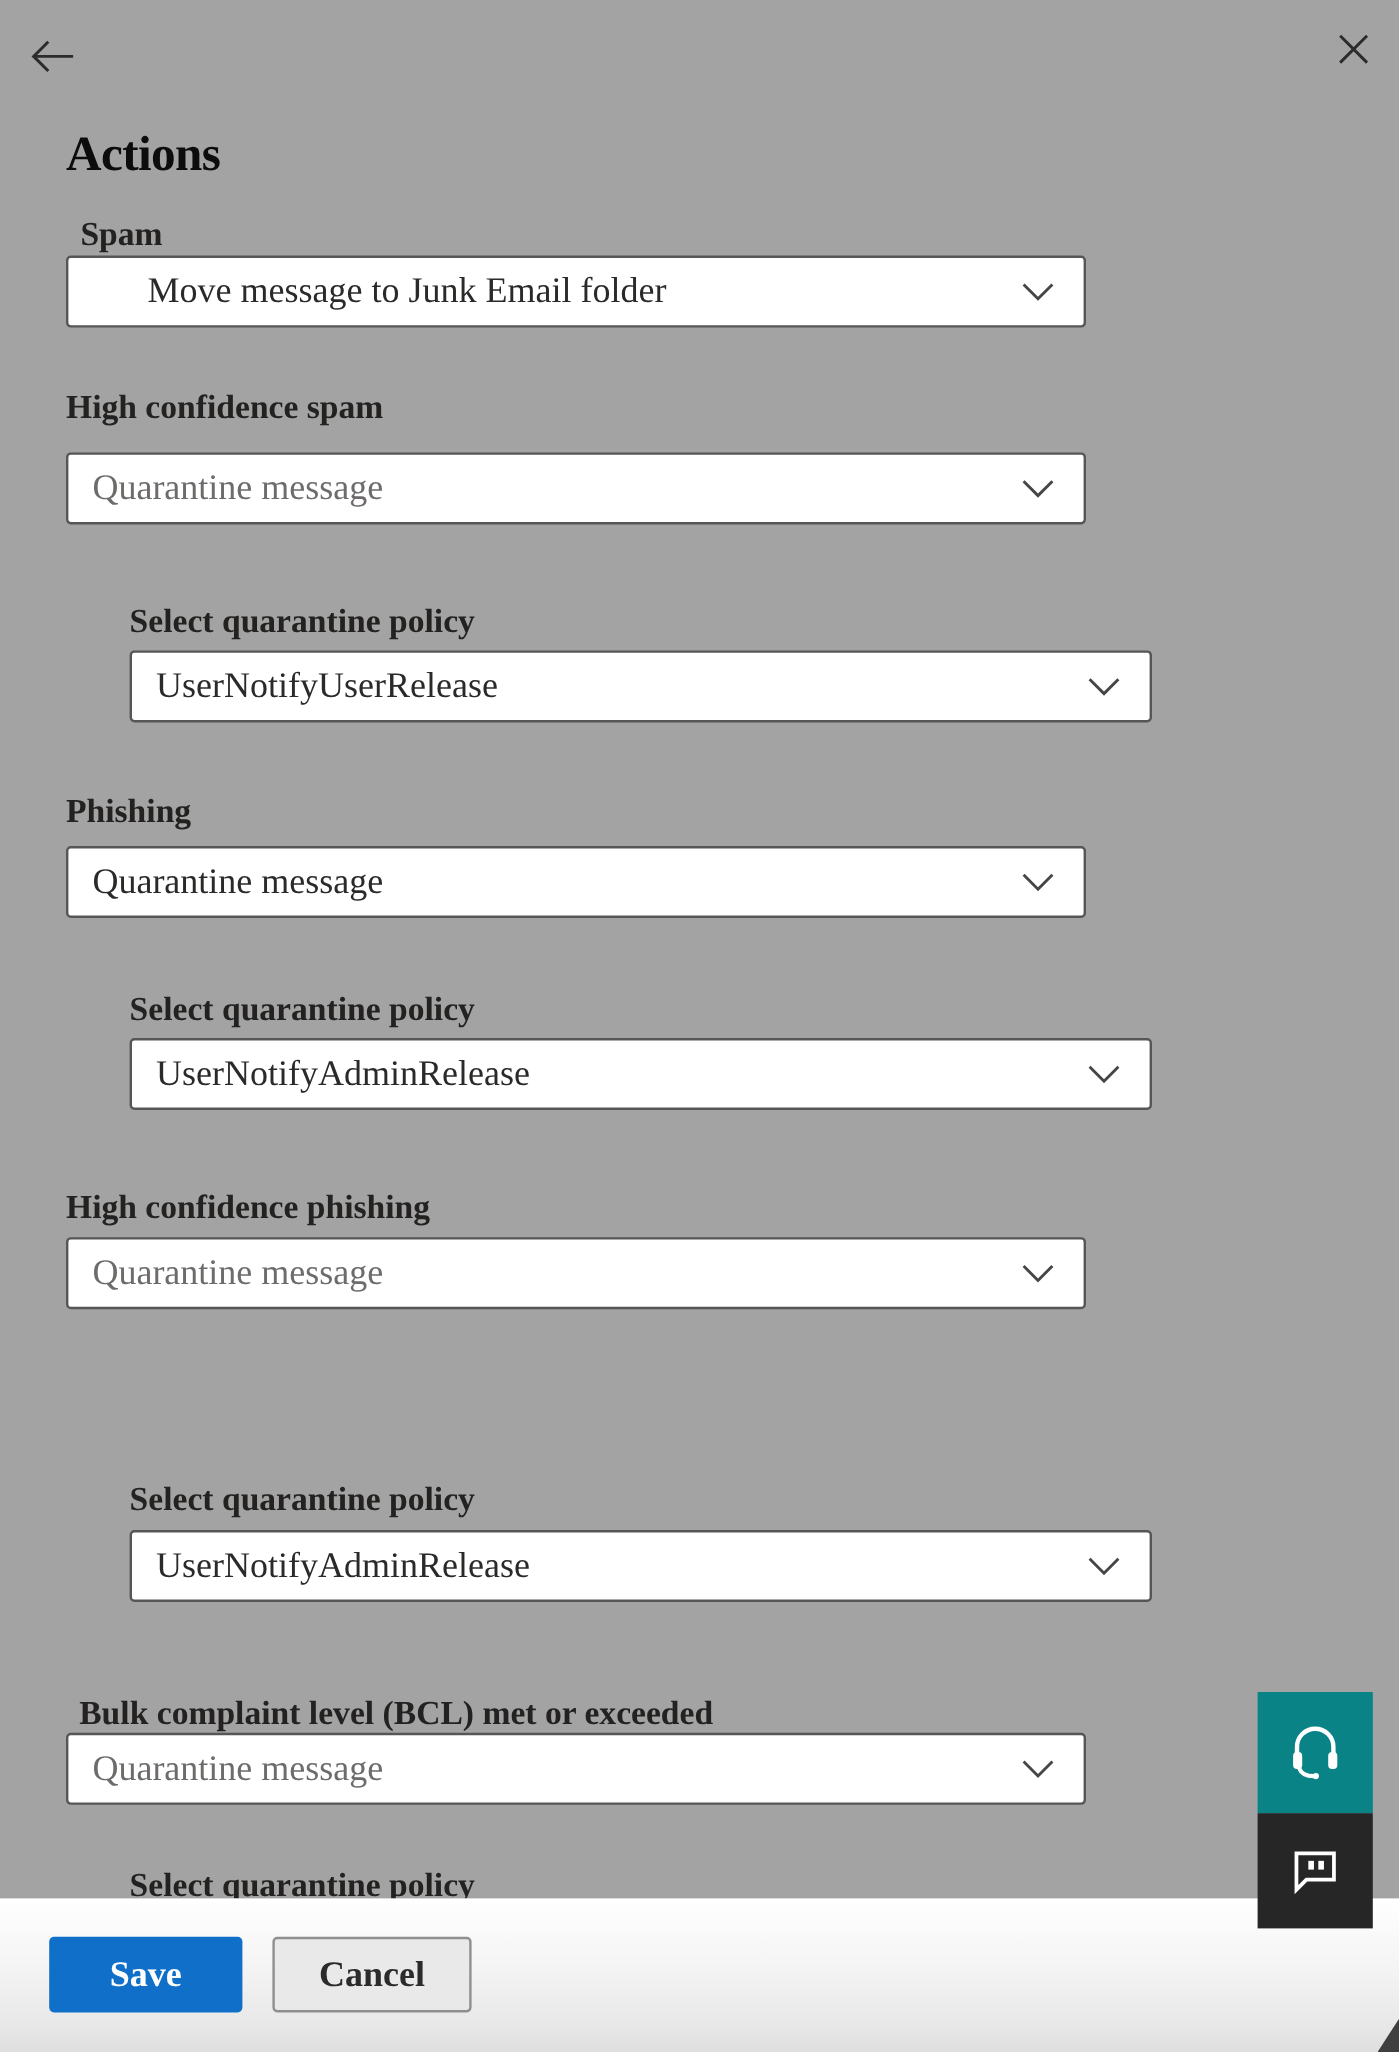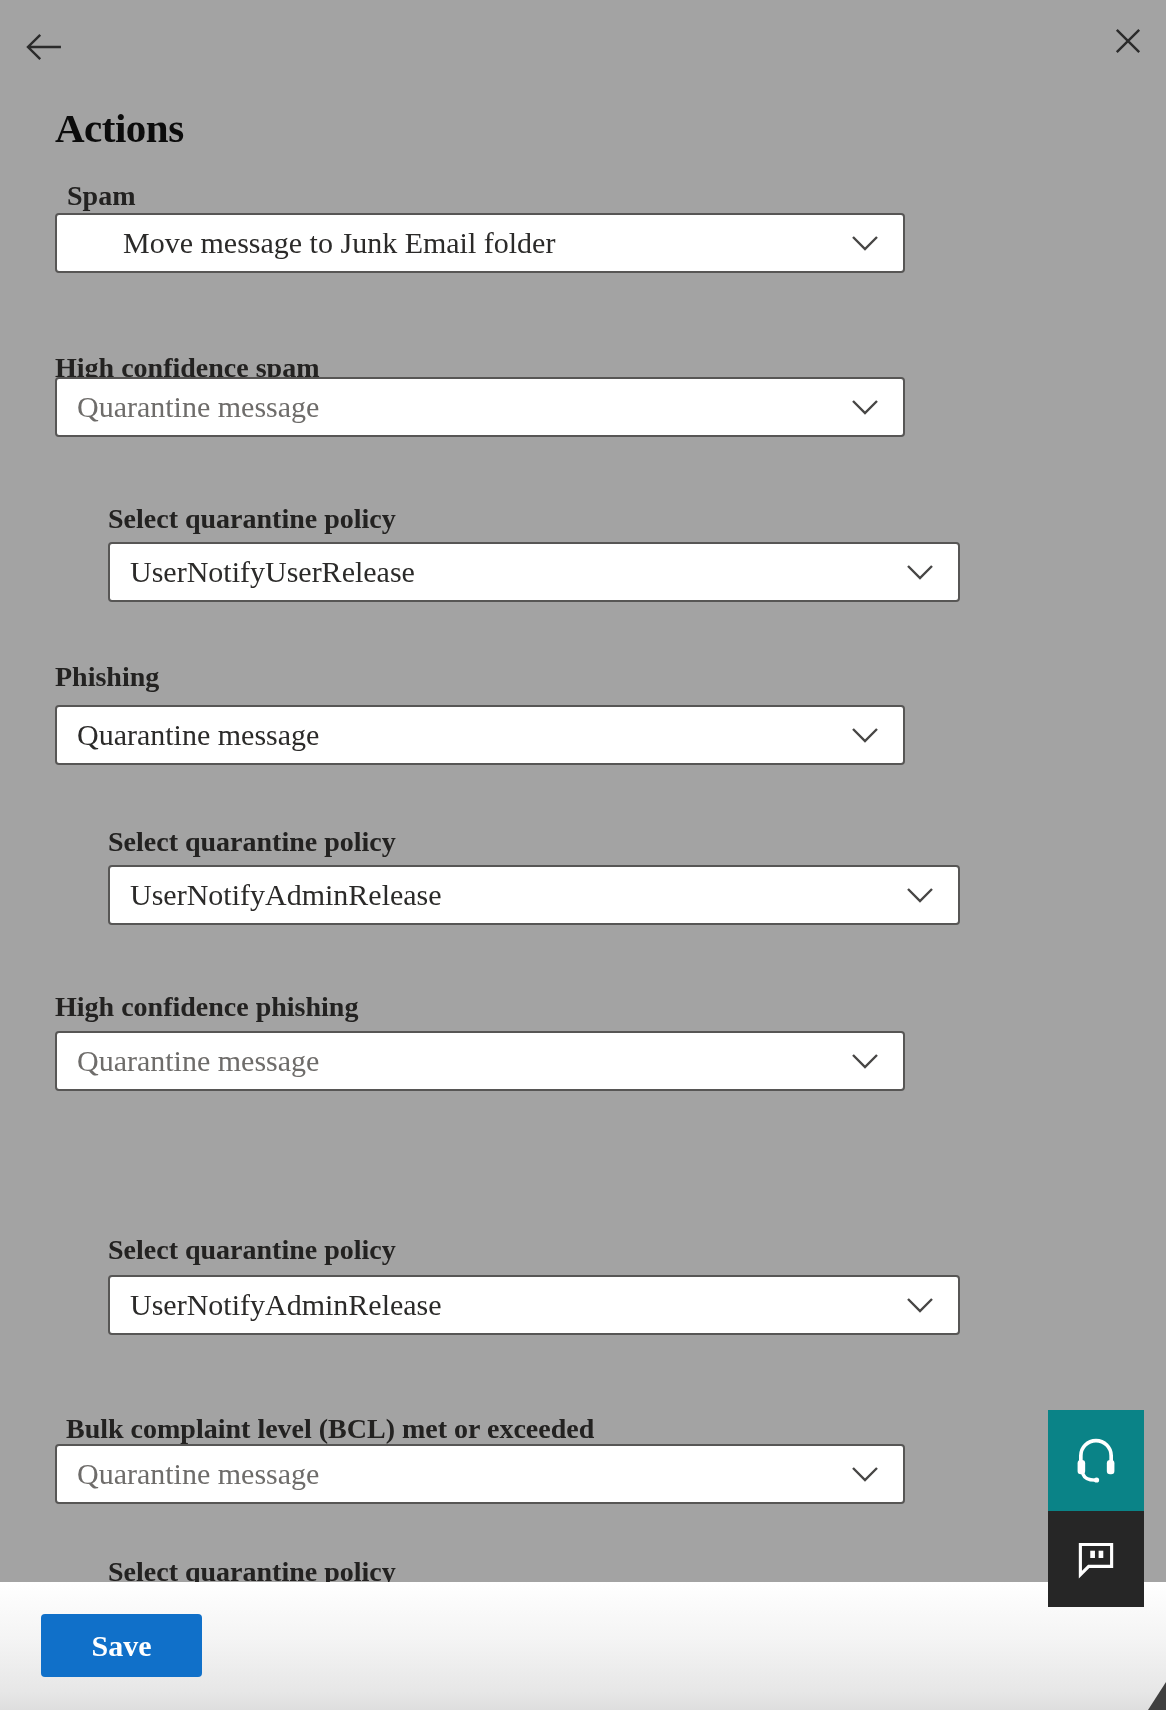--- a/index.html
+++ b/index.html
@@ -102,21 +102,21 @@
   <div class="field-label" style="left:67px;top:180px;">Spam</div>
   <div class="dropdown" style="left:55px;top:213px;width:850px;padding-left:46px;">
     <span class="dd-value">Move message to Junk Email folder</span>
     <span class="chev">
       <svg width="28" height="16" viewBox="0 0 28 16" fill="none">
           <path d="M2 2 L14 14 L26 2" stroke="#474645" stroke-width="2.4"></path>
         </svg>
     </span>
   </div>
 
-  <div class="field-label" style="left:55px;top:352px;">High confidence spam</div>
+  <div class="field-label" style="left:55px;top:324px;">High confidence spam</div>
   <div class="dropdown dd-muted" style="left:55px;top:377px;width:850px;">
     <span class="dd-value">Quarantine message</span>
     <span class="chev">
       <svg width="28" height="16" viewBox="0 0 28 16" fill="none">
           <path d="M2 2 L14 14 L26 2" stroke="#474645" stroke-width="2.4"></path>
         </svg>
     </span>
   </div>
 
   <div class="field-label" style="left:108px;top:503px;">Select quarantine policy</div>
@@ -179,20 +179,21 @@
         </svg>
     </span>
   </div>
 
   <div class="clip-mask" style="left:108px;top:1556px;width:600px;height:26px;">
     <div class="field-label" style="position:static;">Select quarantine policy</div>
   </div>
 
   <div class="footer"></div>
   <button class="btn btn-save">Save</button>
+  <button class="btn btn-cancel">Cancel</button>
 
   <button class="float-btn float-support">
     <span>
       <svg width="52" height="52" viewBox="0 0 48 48" fill="none">
         <path d="M10 28 v-7 a14 14 0 0 1 28 0 v7" stroke="#ffffff" stroke-width="3.4"></path>
         <rect x="7" y="25" width="7" height="13" rx="3" fill="#ffffff"></rect>
         <rect x="34" y="25" width="7" height="13" rx="3" fill="#ffffff"></rect>
         <path d="M12 38 c1.5 4 6 5.5 11 5.5" stroke="#ffffff" stroke-width="3.2" stroke-linecap="round"></path>
         <circle cx="24.5" cy="43.4" r="2.4" fill="#ffffff"></circle>
       </svg>

